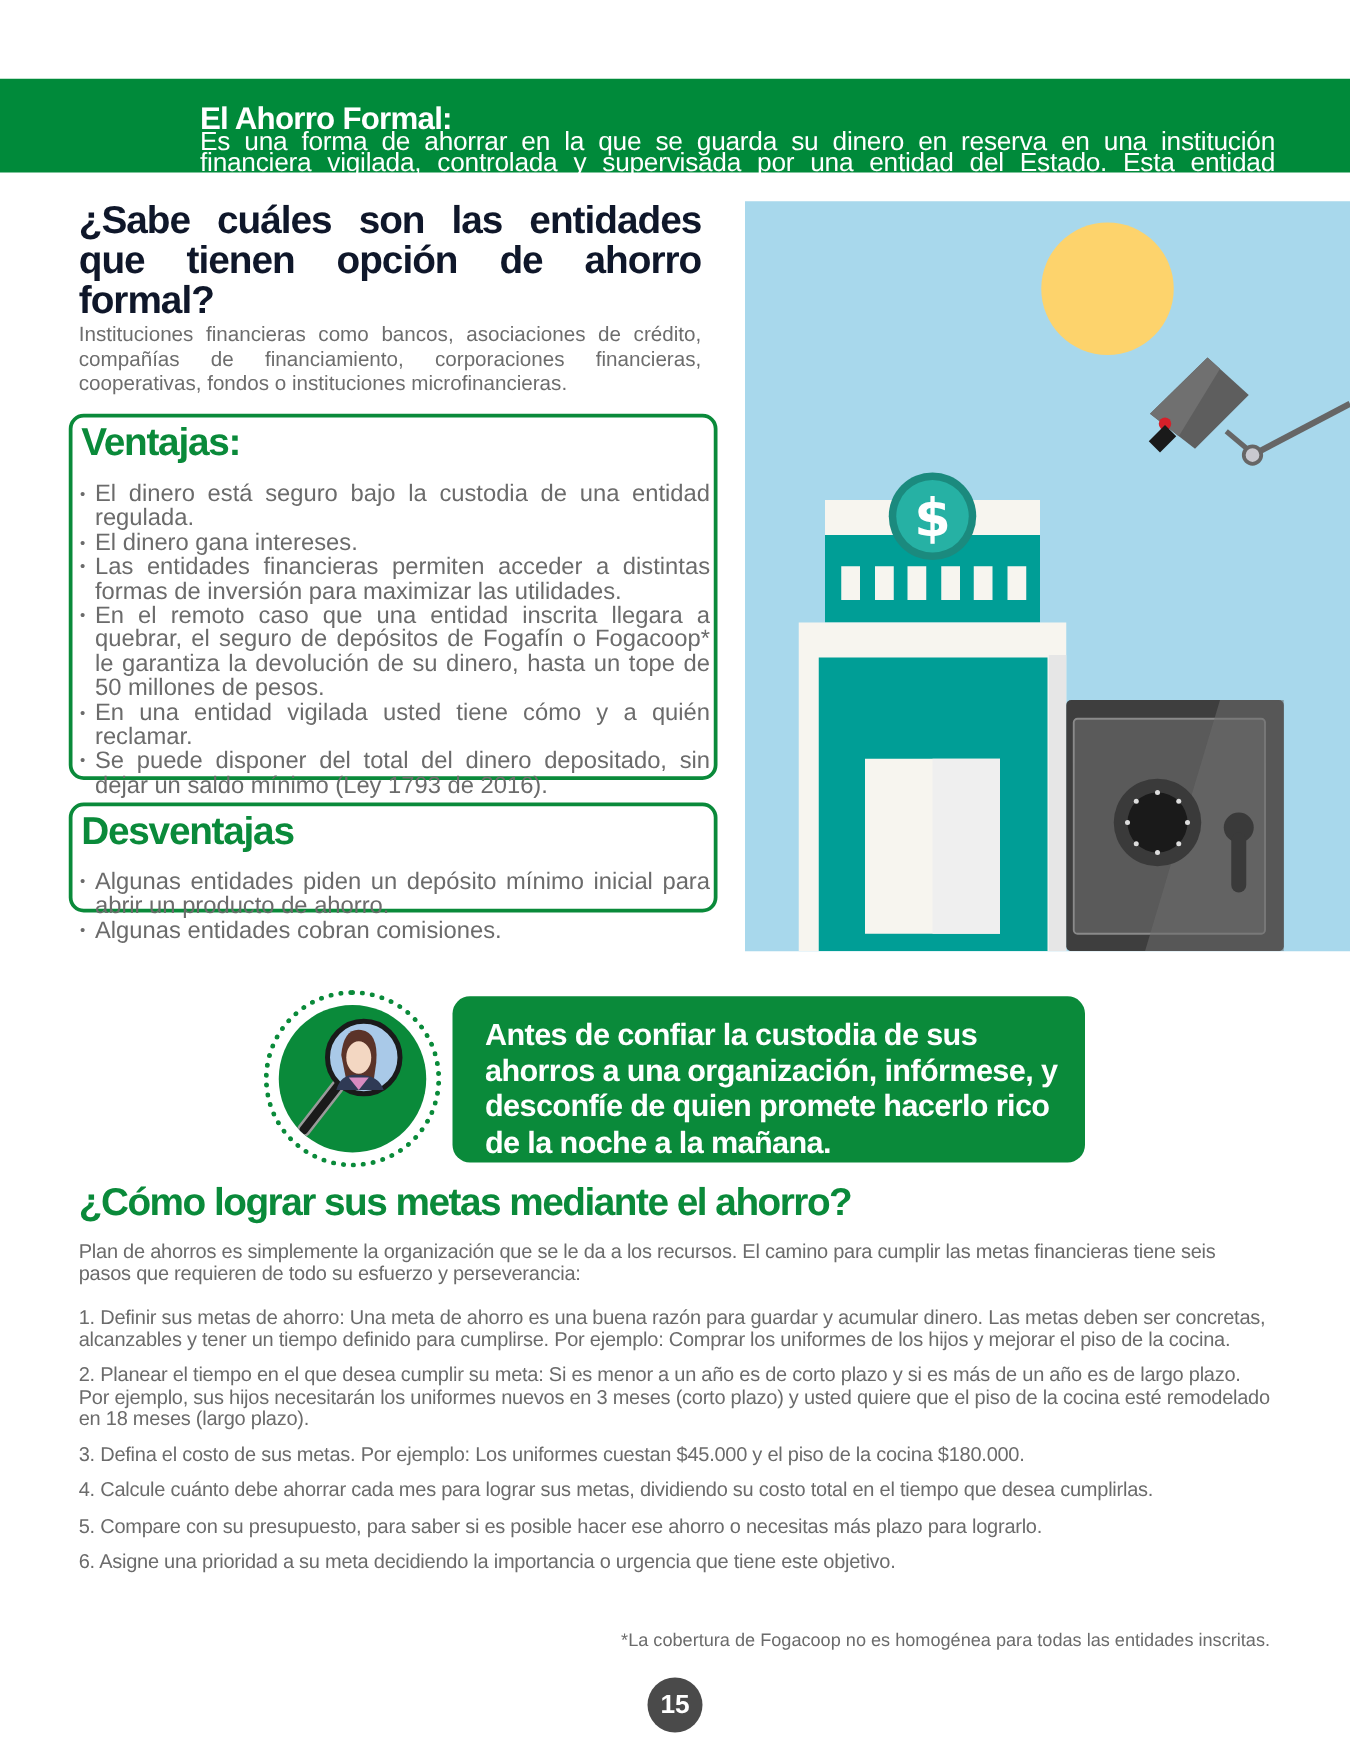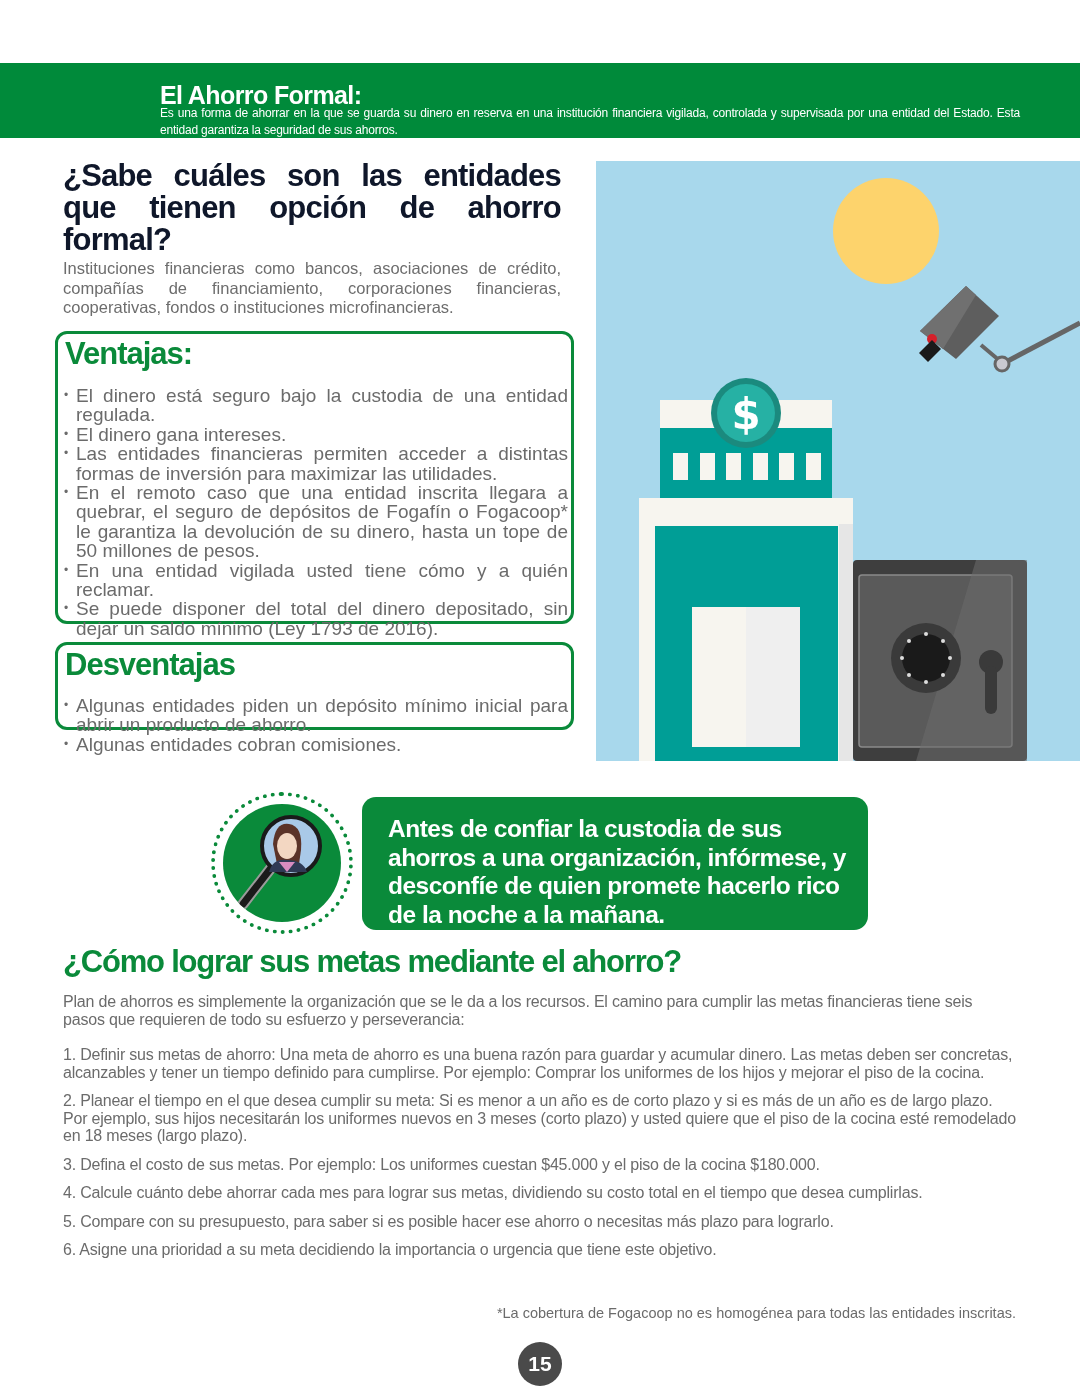--- a/index.html
+++ b/index.html
@@ -1,21 +1,21 @@
 <!DOCTYPE html>
 <html><head>
 <meta charset="utf-8">
 <style>
   * { box-sizing: border-box; margin: 0; padding: 0; }
   html, body { width: 1080px; height: 1397px; background: #ffffff; overflow: hidden; }
   body { position: relative; font-family: "Liberation Sans", sans-serif; color: #6b6b6b; }
 
   .banner { position: absolute; left: 0; top: 63px; width: 1080px; height: 75px; background: #008a3a; }
   .banner-title { position: absolute; left: 160px; top: 18px; font-size: 25px; font-weight: bold; color: #ffffff; letter-spacing: -0.6px; }
-  .banner-text { position: absolute; left: 160px; top: 42px; width: 860px; font-size: 12px; line-height: 17px; color: #ffffff; text-align: justify; letter-spacing: -0.2px; }
+  .banner-text { position: absolute; left: 160px; top: 42px; width: 860px; font-size: 21px; line-height: 17px; color: #ffffff; text-align: justify; letter-spacing: -0.2px; }
 
   .h-question { position: absolute; left: 63px; top: 160px; width: 498px; font-size: 31px; line-height: 32px; font-weight: bold; color: #0f172a; text-align: justify; text-align-last: left; letter-spacing: -0.8px; }
   .intro { position: absolute; left: 63px; top: 259px; width: 498px; font-size: 16.5px; line-height: 19.5px; color: #6d6d6d; text-align: justify; }
 
   .box { position: absolute; border: 3px solid #0a8a3a; border-radius: 12px; background: #fff; }
   .box-ventajas { left: 55px; top: 331px; width: 519px; height: 293px; }
   .box-desv { left: 55px; top: 642px; width: 519px; height: 88px; }
   .box-title { position: absolute; left: 7px; font-size: 31px; font-weight: bold; color: #0a8a3a; letter-spacing: -1px; }
   .box-ventajas .box-title { top: 2px; }
   .box-desv .box-title { top: 2px; }

